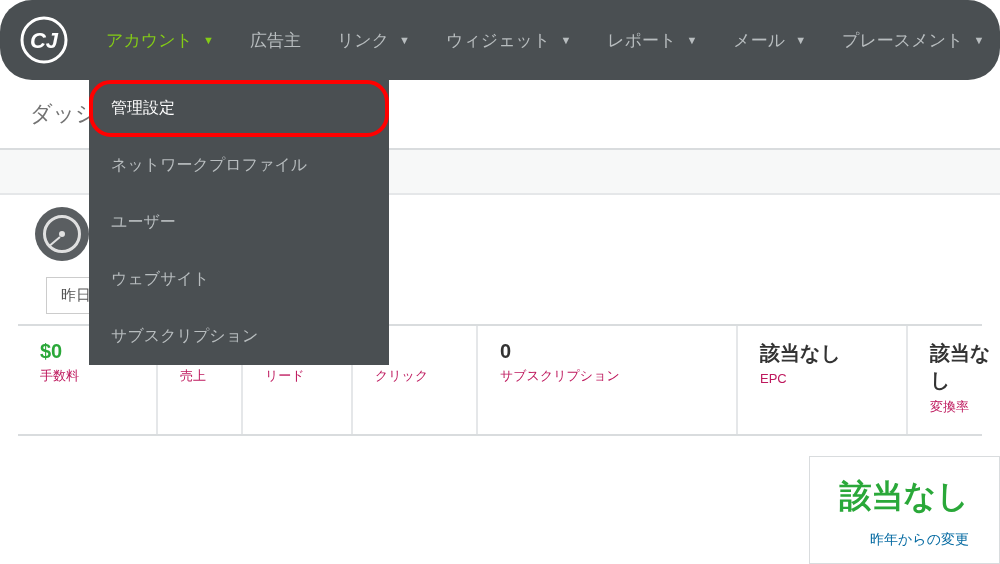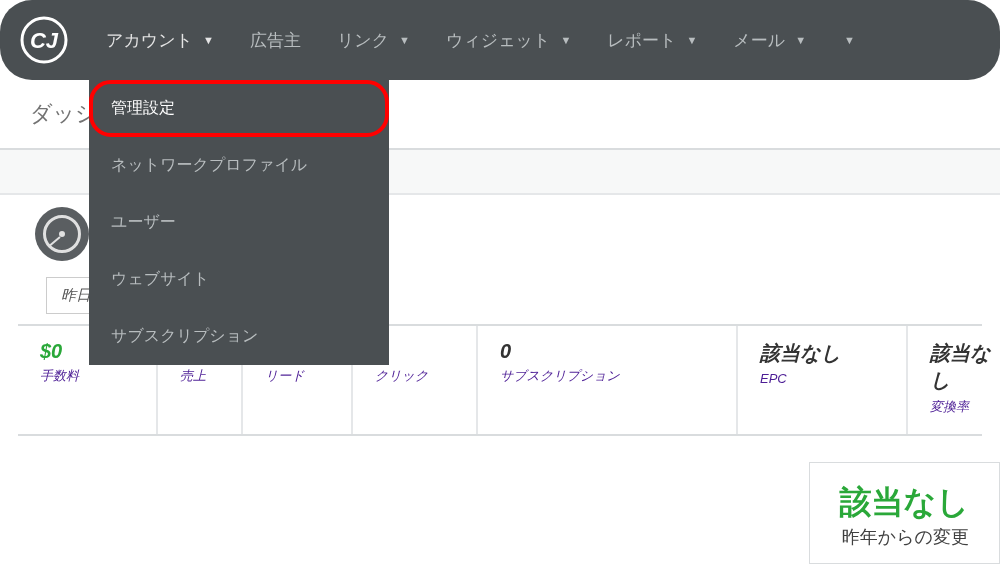--- a/index.html
+++ b/index.html
@@ -35,21 +35,21 @@
       font-size: 17px;
       padding: 0 18px;
       height: 80px;
       display: flex;
       align-items: center;
       gap: 8px;
       cursor: pointer;
       white-space: nowrap;
     }
     .nav-item.active {
-      color: #e5e5e5;
+      color: #84cc16;
     }
     .chevron {
       font-size: 11px;
       margin-left: 2px;
     }
     
     
     .page-header {
       height: 70px;
       display: flex;
@@ -65,21 +65,20 @@
     .sub-bar {
       height: 45px;
       border-bottom: 2px solid #e5e7e9;
       background: #f7f8f8;
     }
     
     
     .content {
       padding: 12px 18px 8px 18px;
       position: relative;
-      font-style: italic;
     }
     
     .gauge-icon {
       position: absolute;
       left: 35px;
       top: 12px;
       width: 54px;
       height: 54px;
       border-radius: 50%;
       background: #5a5e61;
@@ -149,42 +148,42 @@
     .stat-cell:last-child { border-right: none; }
     .stat-value {
       font-size: 20px;
       font-weight: 700;
       color: #333;
       margin-bottom: 4px;
     }
     .stat-value.green { color: #2aa839; }
     .stat-label {
       font-size: 13px;
-      color: #4c1d95;
+      color: #be185d;
     }
     
     
     .bottom-box {
       position: absolute;
       right: 0;
       bottom: 0;
       border: 1px solid #d9dcde;
       padding: 18px 30px 14px 30px;
       text-align: right;
       background: #fff;
     }
     .bottom-value {
       font-size: 32px;
       font-weight: 700;
       color: #2aa839;
     }
     .bottom-label {
-      font-size: 18px;
-      color: #404040;
-      margin-top: 0;
+      font-size: 14px;
+      color: #0369a1;
+      margin-top: 12px;
     }
     
     
     .dropdown {
       position: absolute;
       left: 89px;
       top: 80px;
       width: 300px;
       background: #4a4f52;
       z-index: 100;
@@ -235,20 +234,21 @@
   </div>
   <div class="nav-item">
     <span>レポート</span>
     <span class="chevron">▼</span>
   </div>
   <div class="nav-item">
     <span>メール</span>
     <span class="chevron">▼</span>
   </div>
   <div class="nav-item">
+    <span>プレースメント</span>
     <span class="chevron">▼</span>
   </div>
 </div>
 
 <div class="main-wrap">
   <div class="page-header">
     <span>ダッシ</span>
   </div>
   <div class="sub-bar"></div>
 

